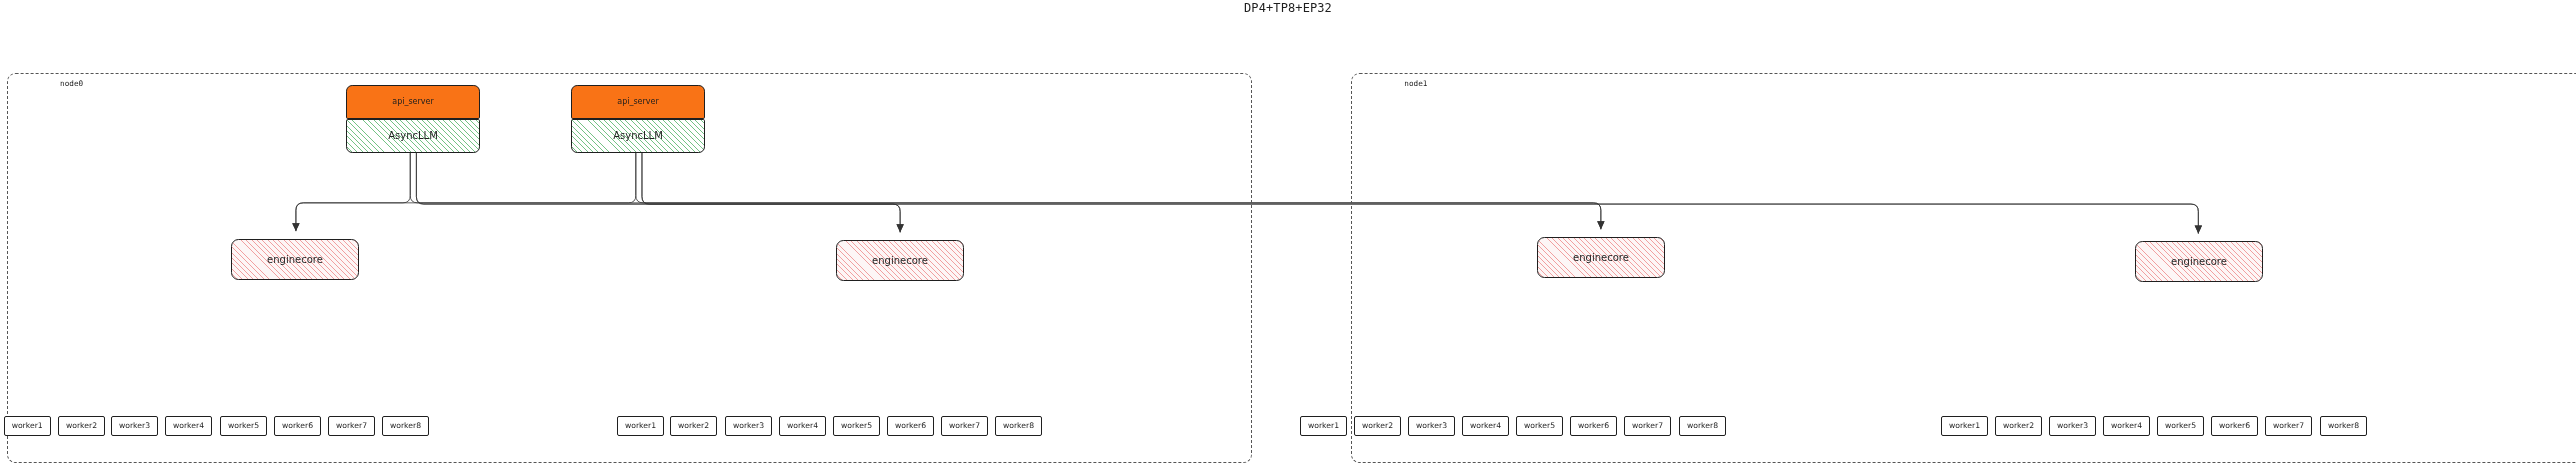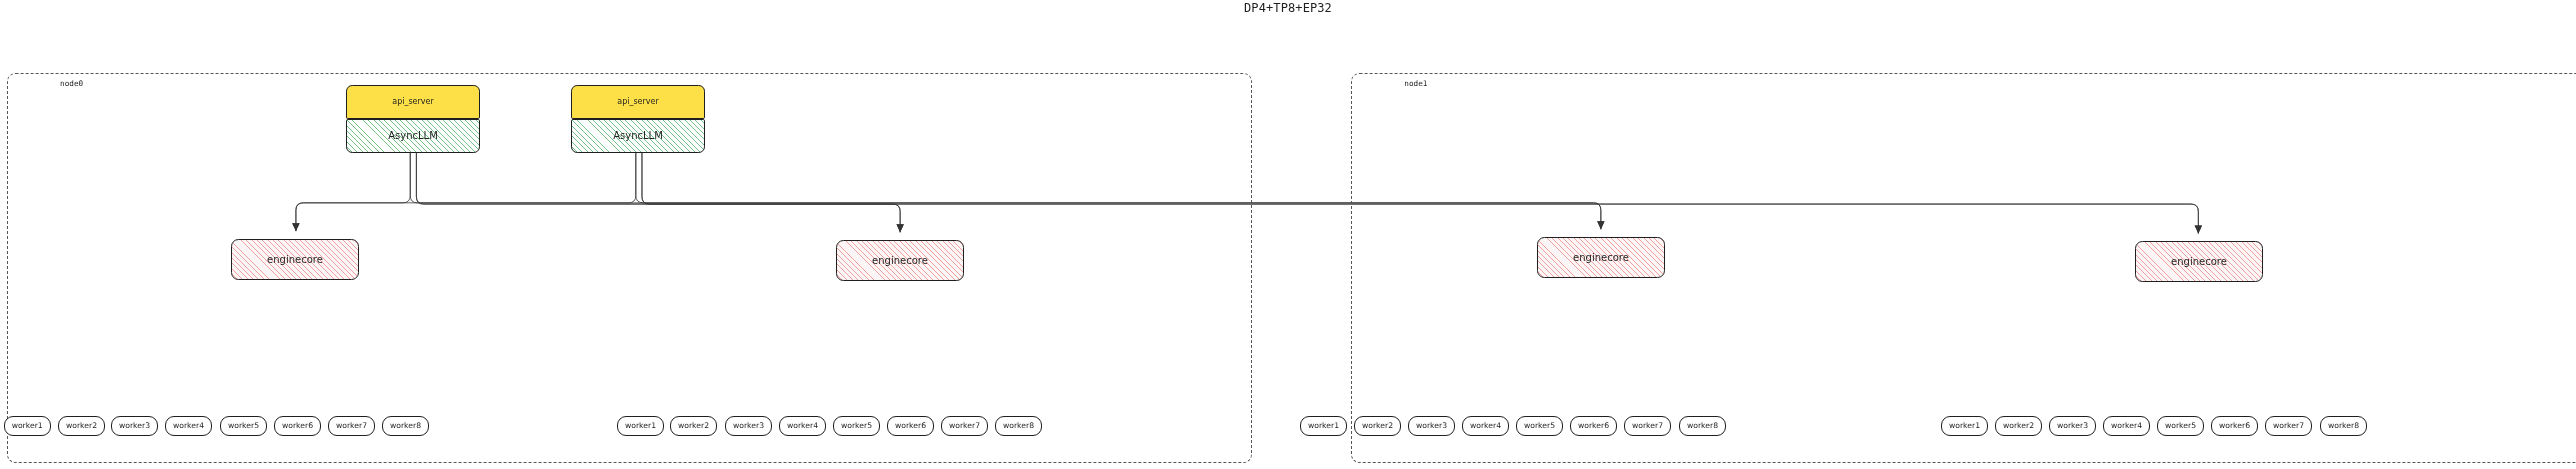--- a/index.html
+++ b/index.html
@@ -61,21 +61,21 @@
     border: 1px solid #1f1f1f;
     background: #ffffff;
     color: #1f1f1f;
     white-space: nowrap;
     overflow: hidden;
   }
 
   .box-api {
     border-radius: 6.2px 6.2px 1.8px 1.8px;
     font-size: 8px;
-    background: #fde047;
+    background: #f97316;
   }
   .box-async {
     border-radius: 1.8px 1.8px 6.2px 6.2px;
     font-size: 10px;
     background-color: #ffffff;
     background-image: repeating-linear-gradient(
         45deg,
         rgba(100, 190, 120, 0.00) 0px,
         rgba(100, 190, 120, 0.00) 3.1px,
         rgba(92, 184, 112, 0.85) 3.1px,
@@ -86,21 +86,21 @@
     font-size: 10px;
     background-color: #fdf6f6;
     background-image: repeating-linear-gradient(
         45deg,
         rgba(240, 140, 140, 0.00) 0px,
         rgba(240, 140, 140, 0.00) 3.1px,
         rgba(238, 138, 138, 0.80) 3.1px,
         rgba(238, 138, 138, 0.80) 3.8px);
   }
   .box-worker {
-    border-radius: 9px;
+    border-radius: 2px;
     font-size: 7.7px;
     border-width: 0.9px;
     background: #ffffff;
   }
 
   .nodebox .lbl {
     position: relative;
     z-index: 2;
     padding: 0 3.7px;
     line-height: 1;

